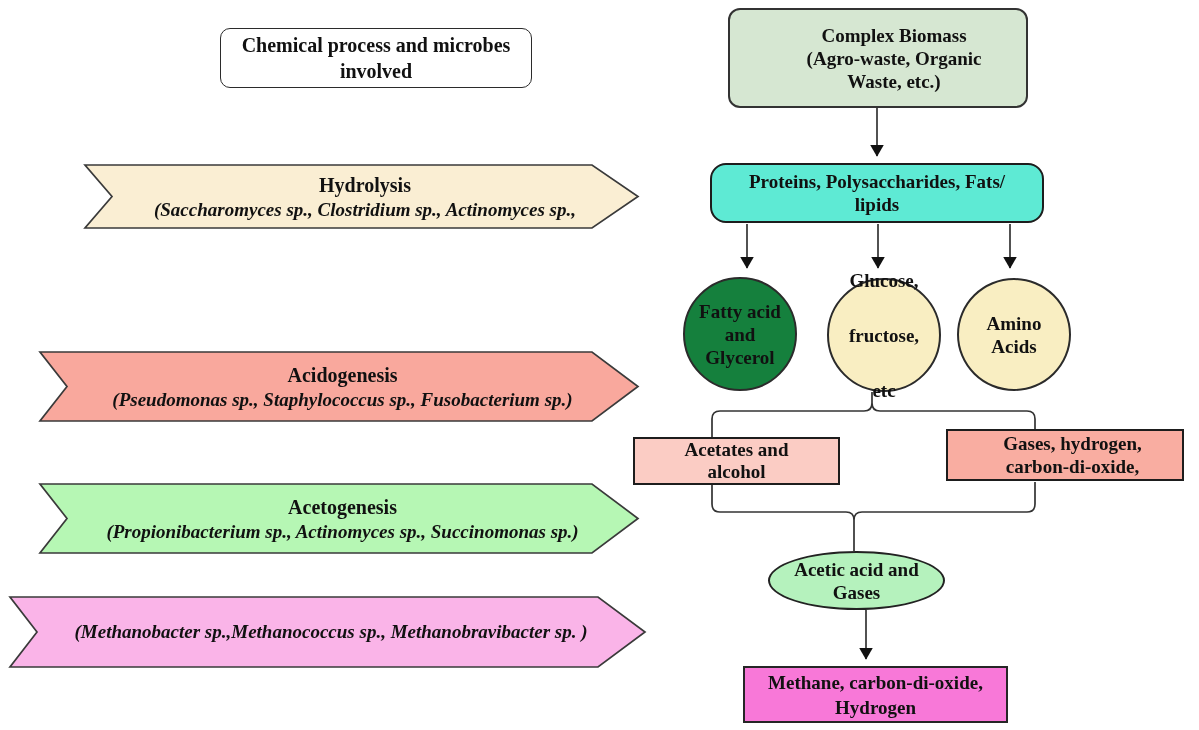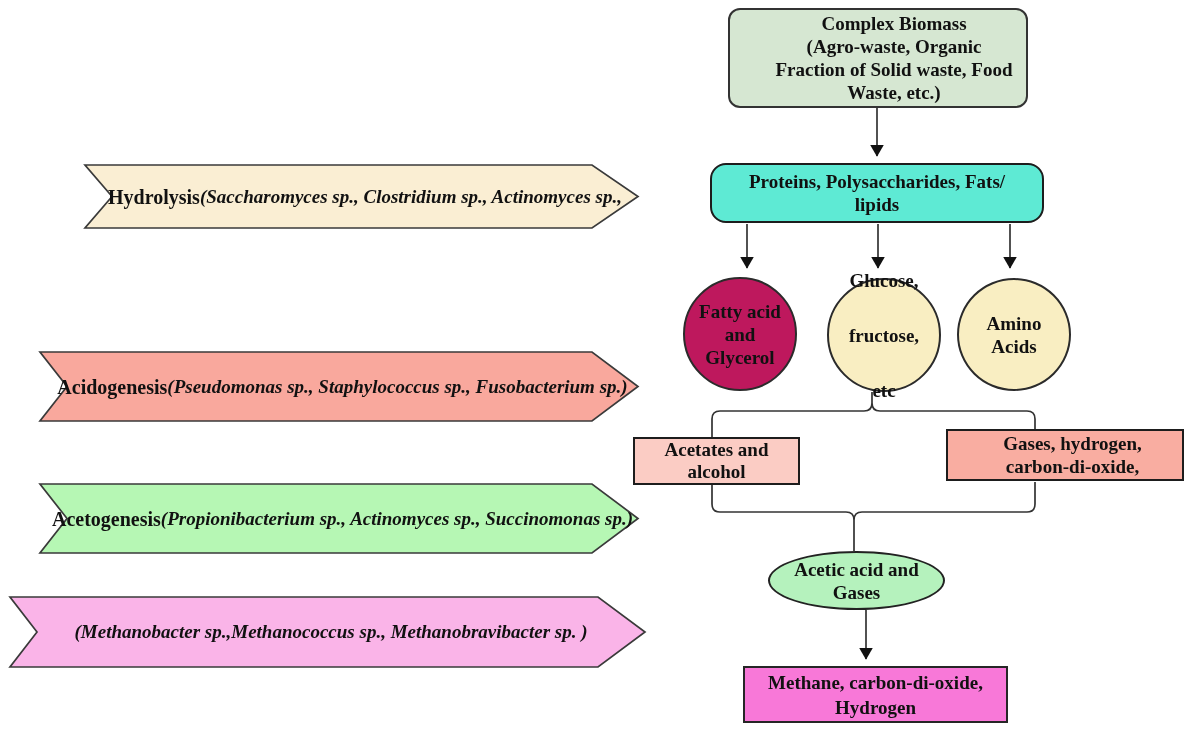--- a/index.html
+++ b/index.html
@@ -15,21 +15,21 @@
     display:flex;flex-direction:column;align-items:center;justify-content:center;
     text-align:center;font-weight:bold;font-size:19px;line-height:23px;
   }
   .node .ln{white-space:nowrap;}
   .rounded{border-radius:12px;padding-left:32px;}
   .rect{border:2.4px solid #1d1d1d;}
   .soft{border:2.2px solid #333;}
   .circle{border-radius:50%;border:2px solid #2b2b2b;line-height:23px;}
   .ellipse{border-radius:50%;border:2px solid #222;}
   .banner-label{
-    position:absolute;z-index:2;display:flex;flex-direction:row;
+    position:absolute;z-index:2;display:flex;flex-direction:column;
     align-items:center;justify-content:center;text-align:center;
   }
   .banner-title{font-weight:bold;font-size:20px;line-height:26px;white-space:nowrap;}
   .banner-microbes{font-style:italic;font-size:19px;line-height:24px;white-space:nowrap;font-weight:bold;}
   #legend-box{font-size:20px;line-height:26px;border:1.7px solid #2b2b2b;border-radius:10px;}
 </style>
 </head>
 <body>
 
 <div id="canvas">
@@ -48,67 +48,70 @@
 
     <path class="conn" d="M877,108 V156" marker-end="url(#ah)"></path>
     <path class="conn" d="M747,224 V268" marker-end="url(#ah)"></path>
     <path class="conn" d="M878,224 V268" marker-end="url(#ah)"></path>
     <path class="conn" d="M1010,224 V268" marker-end="url(#ah)"></path>
     <path class="conn" d="M712,437 V419 Q712,411 720,411 H864 Q872,411 872,403 V392 M1035,429 V419 Q1035,411 1027,411 H880 Q872,411 872,403"></path>
     <path class="conn" d="M712,485 V504 Q712,512 720,512 H846 Q854,512 854,520 V551 M1035,482 V504 Q1035,512 1027,512 H862 Q854,512 854,520"></path>
     <path class="conn" d="M866,610 V659" marker-end="url(#ah)"></path>
   </svg>
 
+  <div class="node" id="legend-box" style="left: 220px; top: 28px; width: 312px; height: 60px; background-color: rgb(255, 255, 255);">
+    <div class="ln">Chemical process and microbes</div>
+    <div class="ln">involved</div>
+  </div>
 
   <div class="banner-label" style="left:100px;top:165px;width:530px;height:63px;">
     <div class="banner-title">Hydrolysis</div>
     <div class="banner-microbes">(Saccharomyces sp., Clostridium sp., Actinomyces sp.,</div>
   </div>
   <div class="banner-label" style="left:55px;top:352px;width:575px;height:69px;">
     <div class="banner-title">Acidogenesis</div>
     <div class="banner-microbes">(Pseudomonas sp., Staphylococcus sp., Fusobacterium sp.)</div>
   </div>
   <div class="banner-label" style="left:55px;top:484px;width:575px;height:69px;">
     <div class="banner-title">Acetogenesis</div>
     <div class="banner-microbes">(Propionibacterium sp., Actinomyces sp., Succinomonas sp.)</div>
   </div>
   <div class="banner-label" style="left:25px;top:597px;width:612px;height:70px;">
     <div class="banner-microbes">(Methanobacter sp.,Methanococcus sp., Methanobravibacter sp. )</div>
   </div>
 
   <div class="node soft rounded" style="left: 728px; top: 8px; width: 300px; height: 100px; border-width: 2.4px; background-color: rgb(214, 231, 210);">
     <div class="ln">Complex Biomass</div>
     <div class="ln">(Agro-waste, Organic</div>
-    <div class="ln">Fraction of Solid waste, Food</div>
     <div class="ln">Waste, etc.)</div>
   </div>
 
   <div class="node soft" style="left: 710px; top: 163px; width: 334px; height: 60px; border-radius: 16px; border-color: rgb(29, 29, 29); background-color: #5eead4;">
     <div class="ln">Proteins, Polysaccharides, Fats/</div>
     <div class="ln">lipids</div>
   </div>
 
-  <div class="node circle" style="left: 683px; top: 277px; width: 114px; height: 114px; background-color: #be185d;">
+  <div class="node circle" style="left: 683px; top: 277px; width: 114px; height: 114px; background-color: #15803d;">
     <div class="ln">Fatty acid</div>
     <div class="ln">and</div>
     <div class="ln">Glycerol</div>
   </div>
 
   <div class="node circle" style="left: 827px; top: 278px; width: 114px; height: 114px; background-color: rgb(249, 238, 194); gap: 32px;">
     <div class="ln">Glucose,</div>
     <div class="ln">fructose,</div>
     <div class="ln">etc</div>
   </div>
 
   <div class="node circle" style="left: 957px; top: 278px; width: 114px; height: 113px; background-color: rgb(249, 238, 194);">
     <div class="ln">Amino</div>
     <div class="ln">Acids</div>
   </div>
 
-  <div class="node rect" style="left: 633px; top: 437px; width: 167px; height: 48px; line-height: 22px; background-color: rgb(251, 204, 196);">
+  <div class="node rect" style="left: 633px; top: 437px; width: 207px; height: 48px; line-height: 22px; background-color: rgb(251, 204, 196);">
     <div class="ln">Acetates and</div>
     <div class="ln">alcohol</div>
   </div>
 
   <div class="node rect" style="left: 946px; top: 429px; width: 238px; height: 52px; line-height: 23px; background-color: rgb(249, 173, 161); padding-left: 15px;">
     <div class="ln">Gases, hydrogen,</div>
     <div class="ln">carbon-di-oxide,</div>
   </div>
 
   <div class="node ellipse" style="left: 768px; top: 551px; width: 177px; height: 59px; line-height: 23px; background-color: rgb(181, 242, 189);">

